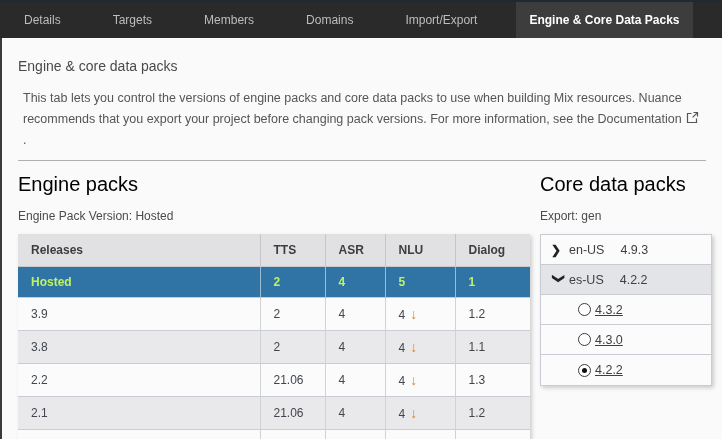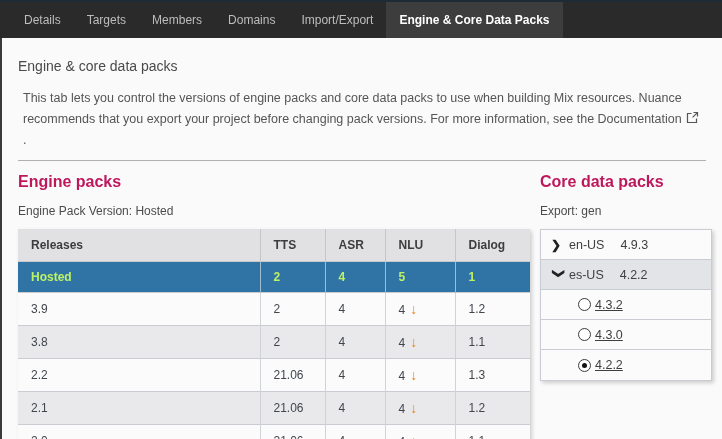--- a/index.html
+++ b/index.html
@@ -10,20 +10,21 @@
     font-family: "Liberation Sans", sans-serif;
     color: #4b4b4b;
     position: relative;
   }
   
   .topstrip { height: 2px; background: #1d2b37; }
   .tabbar {
     height: 36px; background: #2a2a2a;
     display: flex; align-items: stretch;
     padding-left: 11px;
+    gap: 26px;
   }
   .tab {
     display: flex; align-items: center;
     padding: 0 13px; font-size: 12px; color: #bdbdbd;
     cursor: default; white-space: nowrap;
   }
   .tab.active { background: #3d3d3d; color: #ffffff; font-weight: bold; }
   
   .content {
     position: absolute; top: 38px; left: 0; right: 0; bottom: 0;
@@ -32,21 +33,21 @@
     padding: 10px 14px 0 16px;
   }
   .page-title { font-size: 14px; font-weight: normal; color: #4a4a4a; margin: 10px 0 0; }
   .page-desc { font-size: 12.5px; line-height: 21px; color: #555; margin: 14px 5px 0; max-width: 692px; }
   .doc-link { color: #555; cursor: pointer; }
   .ext-icon { margin: 0 1px 0 4px; vertical-align: -1px; }
   .divider { border: none; border-top: 1px solid #b0b0b0; margin: 9px 2px 0 0; }
   .columns { display: flex; gap: 10px; margin-top: 12px; }
   .col-left { width: 512px; flex: 0 0 auto; }
   .col-right { flex: 1 1 auto; }
-  .section-title { font-size: 16px; font-weight: bold; color: #be185d; margin: 0; }
+  .section-title { font-size: 20px; font-weight: normal; color: #000000; margin: 0; }
   .sub-label { font-size: 12px; color: #4b4b4b; margin-top: 13px; }
   
   .table-wrap { margin-top: 11px; box-shadow: 2px 2px 4px rgba(0,0,0,.18); width: 512px; }
   table.engine { border-collapse: collapse; table-layout: fixed; width: 512px; font-size: 12px; }
   table.engine col.c-rel { width: 242px; }
   table.engine col.c-tts { width: 65px; }
   table.engine col.c-asr { width: 60px; }
   table.engine col.c-nlu { width: 70px; }
   table.engine col.c-dlg { width: 75px; }
   table.engine th {

